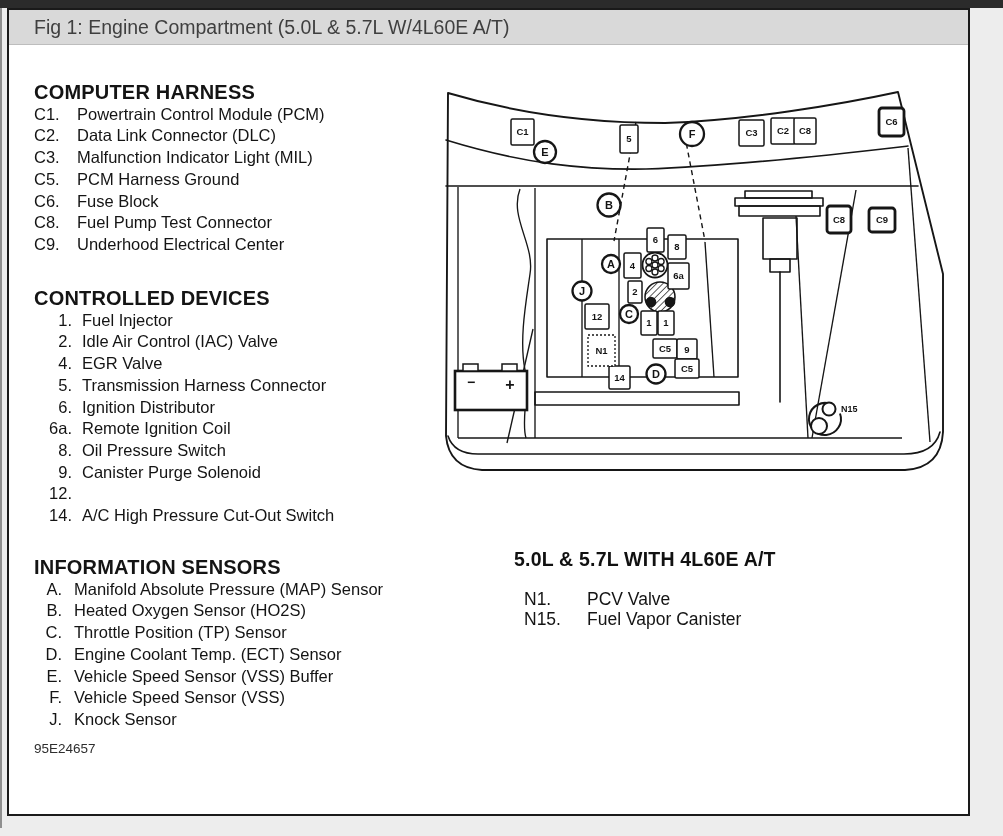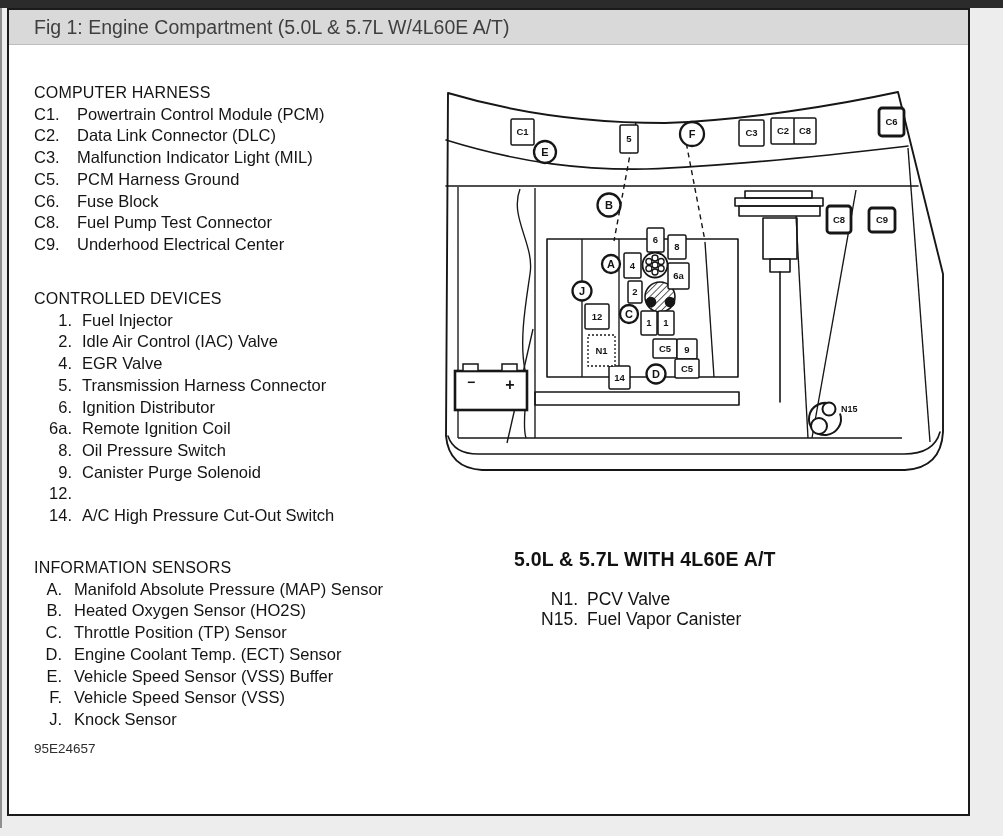--- a/index.html
+++ b/index.html
@@ -15,35 +15,35 @@
     position:absolute;left:7px;top:8px;width:959px;height:804px;
     background:#ffffff;border:2px solid #1a1a1a;
   }
   .title-bar{
     position:absolute;left:0;top:0;width:100%;height:35px;
     background:#d9d9d9;border-bottom:1px solid #bdbdbd;
     font-size:19.5px;color:#3f3f3f;line-height:35px;
     padding-left:25px;box-sizing:border-box;white-space:nowrap;
   }
   .legend{position:absolute;color:#141414;}
-  .legend .hd{font-size:16px;font-weight:normal;letter-spacing:.2px;line-height:21.7px;}
+  .legend .hd{font-size:20px;font-weight:bold;letter-spacing:.2px;line-height:21.7px;}
   .legend .row{display:flex;line-height:21.7px;font-size:16.5px;}
   .legend .lbl{display:inline-block;text-align:right;box-sizing:border-box;flex:none;}
   .legend .txt{white-space:nowrap;}
   .harness .lbl{width:43px;padding-right:12px;text-align:left;}
   .devices .lbl{width:48px;padding-right:10px;}
   .sensors .lbl{width:40px;padding-right:12px;}
   .caption{
     position:absolute;left:505px;top:498px;
     font-size:19.5px;font-weight:bold;color:#111;letter-spacing:.2px;white-space:nowrap;margin-top:40px;
   }
   .notpcm{position:absolute;left:515px;top:580px;color:#141414;}
   .notpcm .hd{font-size:19px;font-weight:bold;line-height:22px;letter-spacing:.2px;}
   .notpcm .row{display:flex;line-height:19.5px;font-size:17.5px;}
-  .notpcm .lbl{display:inline-block;width:63px;padding-right:9px;text-align:right;box-sizing:border-box;flex:none;}
+  .notpcm .lbl{display:inline-block;width:63px;padding-right:9px;box-sizing:border-box;flex:none;}
   .doc-num{position:absolute;left:25px;top:731px;font-size:13.5px;color:#2e2e2e;}
   svg{position:absolute;left:423px;top:67px;width:545px;height:410px;}
   svg text{font-family:"Liberation Sans", sans-serif;fill:#141414;}
   .ln{fill:none;stroke:#161616;stroke-width:1.6;stroke-linejoin:round;stroke-linecap:round;}
   .ln-thick{fill:none;stroke:#161616;stroke-width:1.9;stroke-linejoin:round;}
   .ln-thin{fill:none;stroke:#161616;stroke-width:1.35;}
   .dash{fill:none;stroke:#161616;stroke-width:1.4;stroke-dasharray:5 4;}
   .mbox{fill:#ffffff;stroke:#161616;stroke-width:1.5;}
   .mbox-thick{fill:#ffffff;stroke:#161616;stroke-width:2.8;}
   .mcirc{fill:#ffffff;stroke:#161616;stroke-width:2.3;}

